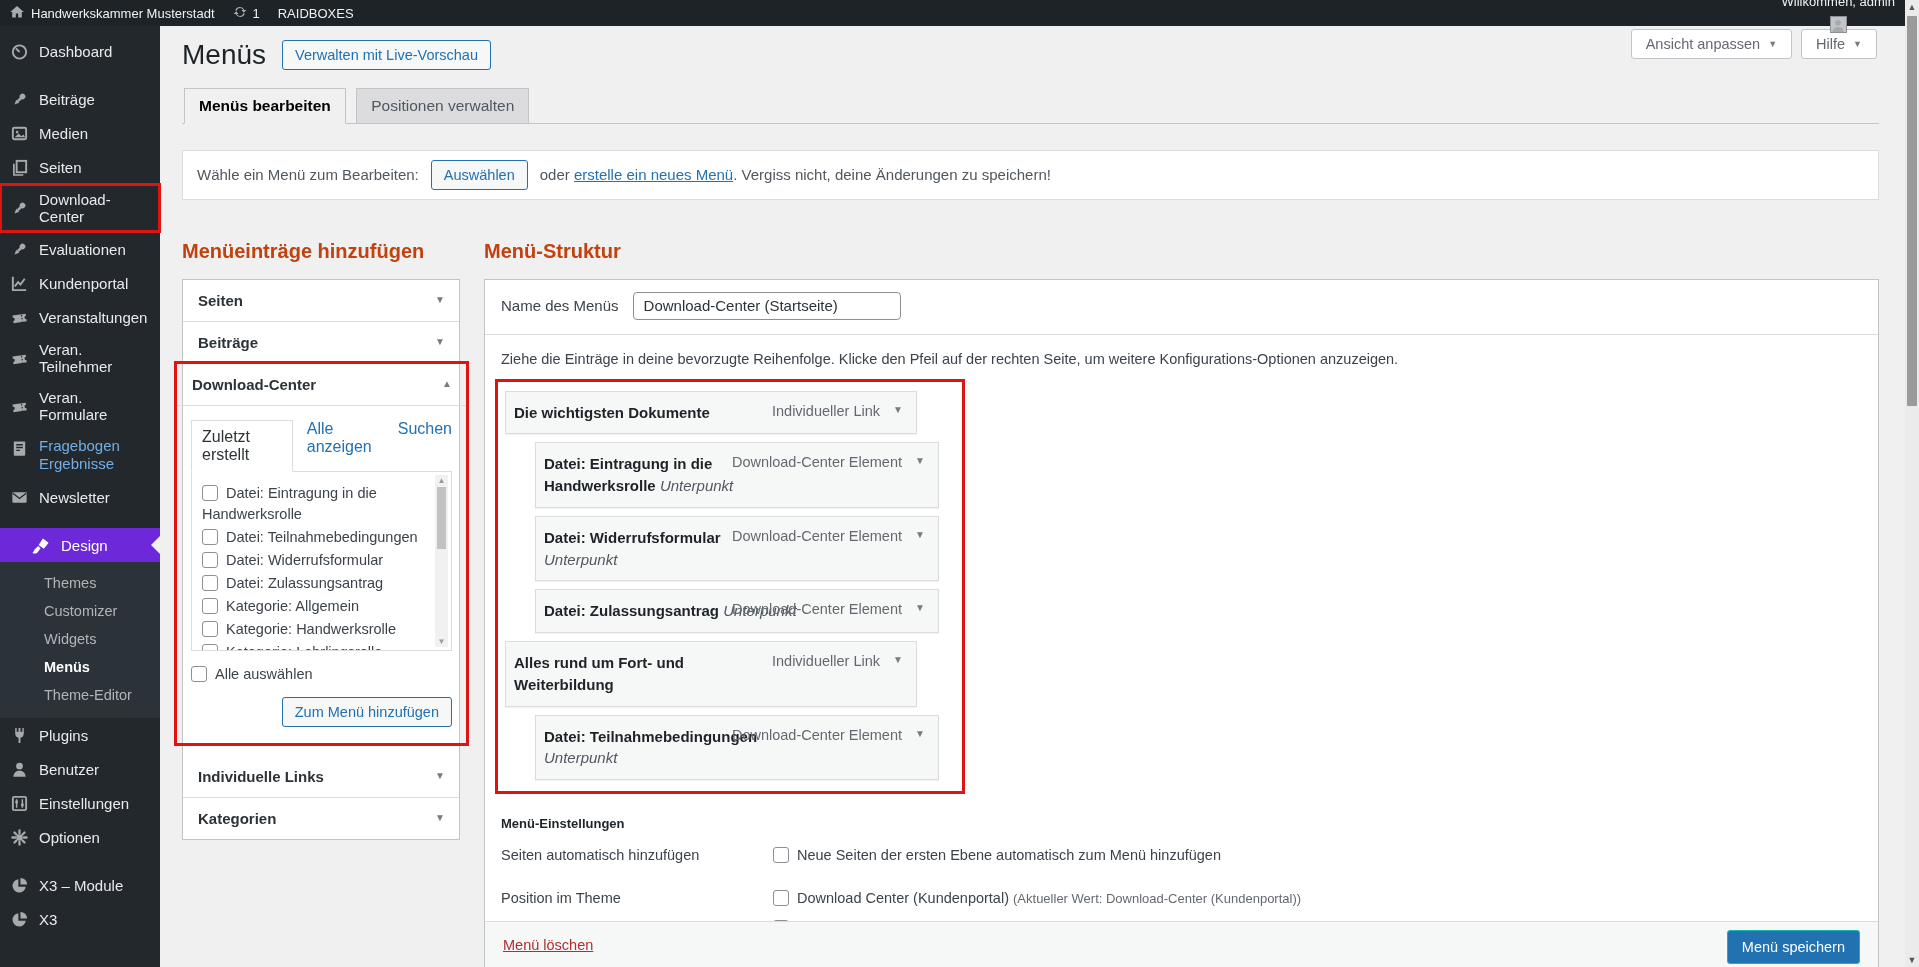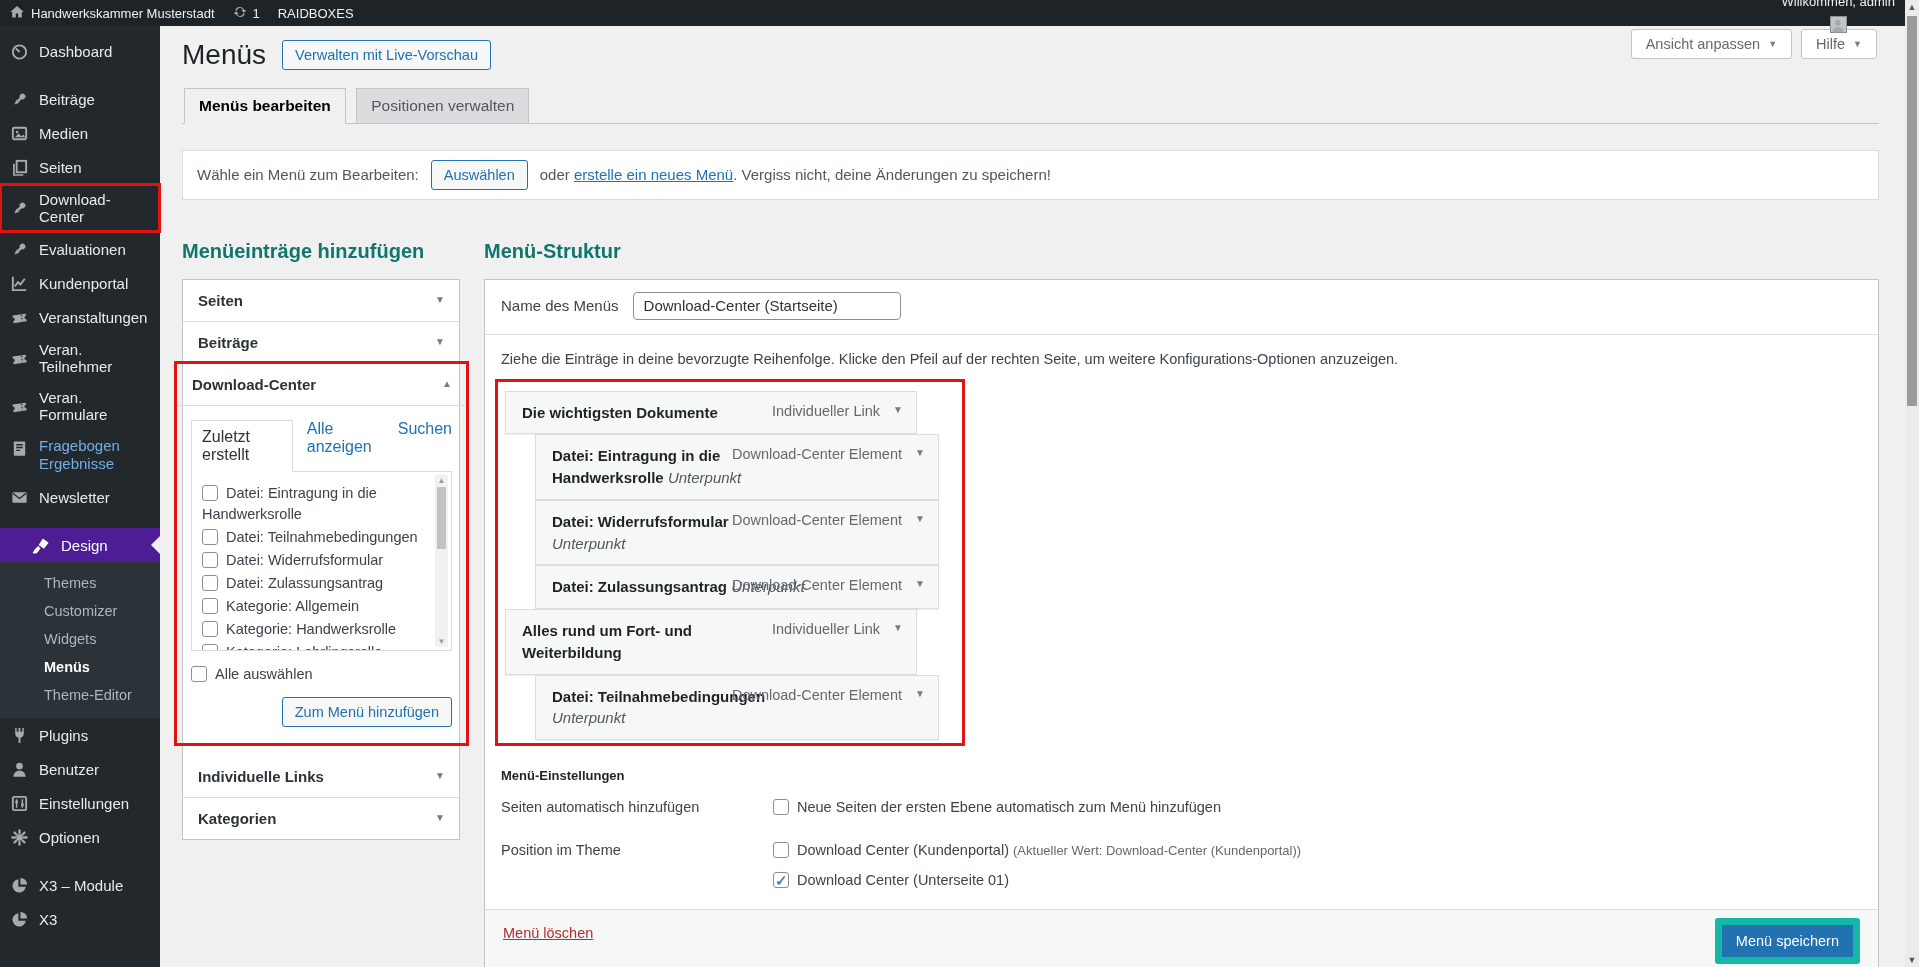--- a/index.html
+++ b/index.html
@@ -20,21 +20,21 @@
   .avatar svg { fill:#8c8f94; }
   
   #sidebar {
     position:absolute; top:26px; left:0; width:160px; height:941px;
     background:#23282d; color:#e8eaed; font-size:15px; padding-top:8px; z-index:40;
   }
   .mi { display:flex; align-items:center; gap:10px; padding:7px 8px 7px 10px; min-height:34px;
         color:#e8eaed; text-decoration:none; position:relative; cursor:pointer; }
   .mi .ico { width:19px; height:19px; flex:0 0 19px; color:#a7aaad; display:inline-flex; }
   .mi .ico svg { width:19px; height:19px; fill:currentColor; }
-  .mi.active { background:#4c1d95; color:#fff; font-weight:400;padding-left:32px; }
+  .mi.active { background:#6d28d9; color:#fff; font-weight:400;padding-left:32px; }
   .mi.active .ico { color:#fff; }
   .mi.active::after { content:""; position:absolute; right:0; top:50%; margin-top:-9px;
         border:9px solid transparent; border-right-color:#f0f0f1; }
   .mi.blue .lbl { color:#72aee6; line-height:1.2; }
   .mi.annotated { outline:3px solid #e01313; outline-offset:-2px; }
   .sgap { height:14px; }
   .submenu { background:#2c3338; padding:7px 0 9px; }
   .submenu a { display:block; padding:6px 12px 6px 44px; color:#b0b5ba; text-decoration:none; font-size:14.5px; cursor:pointer; }
   .submenu a.current { color:#fff; font-weight:bold; }
   
@@ -64,21 +64,21 @@
   .manage-bar { margin-top:26px; background:#fff; border:1px solid #dcdcde; padding:9px 14px;
                 display:flex; align-items:center; gap:12px; font-size:15px; color:#50575e; }
   .fselect { width:448px; height:34px; border:1px solid #7e8993; border-radius:3px; background:#fff;
              display:flex; align-items:center; padding:0 10px; color:#32373c; position:relative; cursor:pointer; }
   .fselect .val { white-space:nowrap; overflow:hidden; }
   .fselect .chev { position:absolute; right:10px; top:13px; width:0; height:0;
                    border-left:5px solid transparent; border-right:5px solid transparent; border-top:6px solid #50575e; }
   a.bluelink { color:#2271b1; text-decoration:underline; cursor:pointer; }
   
   .cols { display:flex; gap:24px; margin-top:40px; align-items:flex-start; }
-  .colhead { font-size:20px; font-weight:600; color:#0f766e; margin:0 0 16px 0; }
+  .colhead { font-size:20px; font-weight:600; color:#c2410c; margin:0 0 16px 0; }
   
   #leftcol { width:278px; flex:0 0 278px; }
   .accordion { background:#fff; border:1px solid #c3c4c7; }
   .acc-head { padding:12px 15px; font-size:15px; font-weight:600; color:#2c3338; position:relative; cursor:pointer; border-top:1px solid #dcdcde; }
   .acc-head:first-child { border-top:none; }
   .acc-head .caret { position:absolute; right:14px; top:14px; font-size:10px; color:#787c82; }
   .annot-wrap { border:3px solid #e01313; margin:-2px -10px 10px -9px; }
   .acc-head.in-annot { border-top:none; }
   .acc-body { border-top:1px solid #dcdcde; padding:14px 14px 16px; }
   .ptabs { display:flex; align-items:flex-start; gap:14px; margin-bottom:-1px; position:relative; z-index:2; font-size:16px; }
@@ -99,37 +99,37 @@
   
   #rightcol { flex:1; }
   .structcard { background:#fff; border:1px solid #c3c4c7; position:relative; height:704px; overflow:hidden; }
   .name-row { padding:12px 16px 14px; border-bottom:1px solid #dcdcde; display:flex; align-items:center; gap:14px;
               font-size:15px; color:#3c434a; }
   .name-row input { width:268px; height:28px; border:1px solid #8c8f94; border-radius:4px; padding:0 10px;
                     font-size:15px; color:#2c3338; font-family:inherit; }
   .instruction { font-size:14.5px; color:#3c434a; margin:16px 16px 12px; }
   .struct-annot { border:3px solid #e01313; width:470px; margin:0 0 22px 10px; padding:9px 0 3px 7px; }
   .mitem { background:#f6f7f7; border:1px solid #dcdcde; box-shadow:0 1px 1px rgba(0,0,0,.05);
-           padding:10px 16px; width:412px; position:relative; font-size:15px; cursor:move; }
+           padding:10px 8px; width:412px; margin-bottom:8px; position:relative; font-size:15px; cursor:move; }
   .mitem.sub { margin-left:30px; width:404px; }
   .mitem .ttl { font-weight:600; color:#1d2327; }
   .mitem .suffix { font-style:italic; color:#50575e; font-weight:400; }
   .mitem .twrap { display:inline-block; line-height:1.45; }
   .tw215 { max-width:215px; } .tw200 { max-width:200px; }
   .mitem .mtype { position:absolute; right:36px; top:11px; color:#646970; font-size:14.5px; }
   .mitem .mcaret { position:absolute; right:13px; top:12px; font-size:10px; color:#787c82; cursor:pointer; }
   .settings-head { font-size:13px; font-weight:600; color:#1d2327; margin:20px 16px 14px; }
   .setrow { display:flex; margin:0 16px 13px; font-size:14.5px; color:#3c434a; }
   .setrow .setlabel { width:272px; flex:0 0 272px; padding-top:2px; }
   .setopts .cbrow { margin:0 0 9px; }
   .setnote { font-size:13px; color:#646970; }
   .pubfooter { position:absolute; left:0; right:0; bottom:0; background:#f6f7f7; border-top:1px solid #dcdcde;
                padding:14px 18px 18px; }
   .dellink { color:#b32d2e; text-decoration:underline; font-size:14.5px; cursor:pointer; }
-  .btn-primary { float:right; background:#2271b1; border:7px solid #14b8a6; color:#fff; border-radius:3px;
+  .btn-primary { float:right; background:#2271b1; border:1px solid #14b8a6; color:#fff; border-radius:3px;
                  font-size:14.5px; padding:8px 14px; margin-top:-6px; cursor:pointer; font-family:inherit; }
 </style>
 </head>
 <body>
 
 <div id="adminbar">
   <div class="abitem">
     <span><svg width="16" height="16" viewBox="0 0 20 20">
           <path d="M10 2.5l8.5 7.5h-2.5v7h-4.5v-5h-3v5H4v-7H1.5z"></path>
         </svg></span>

